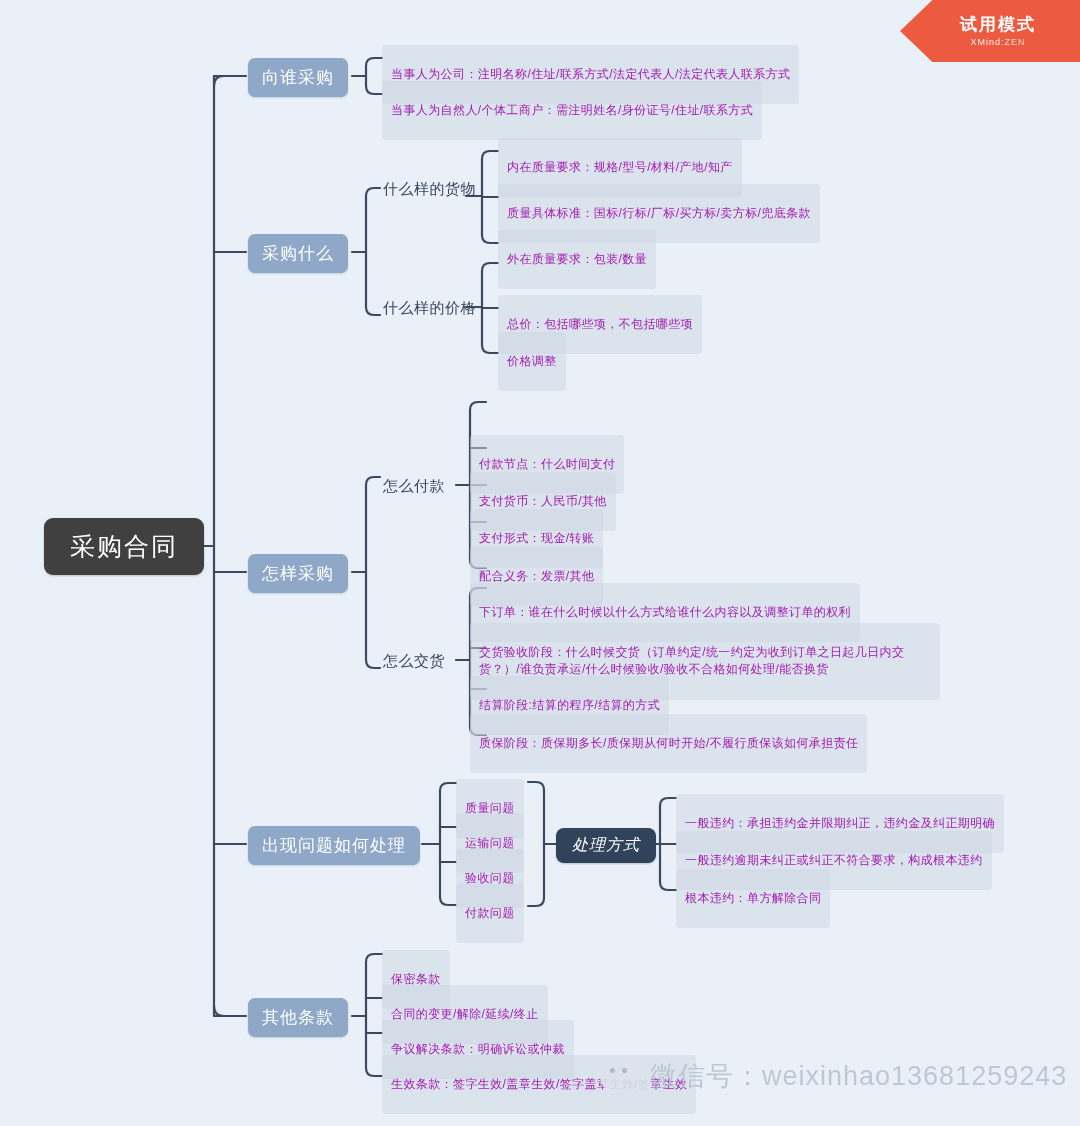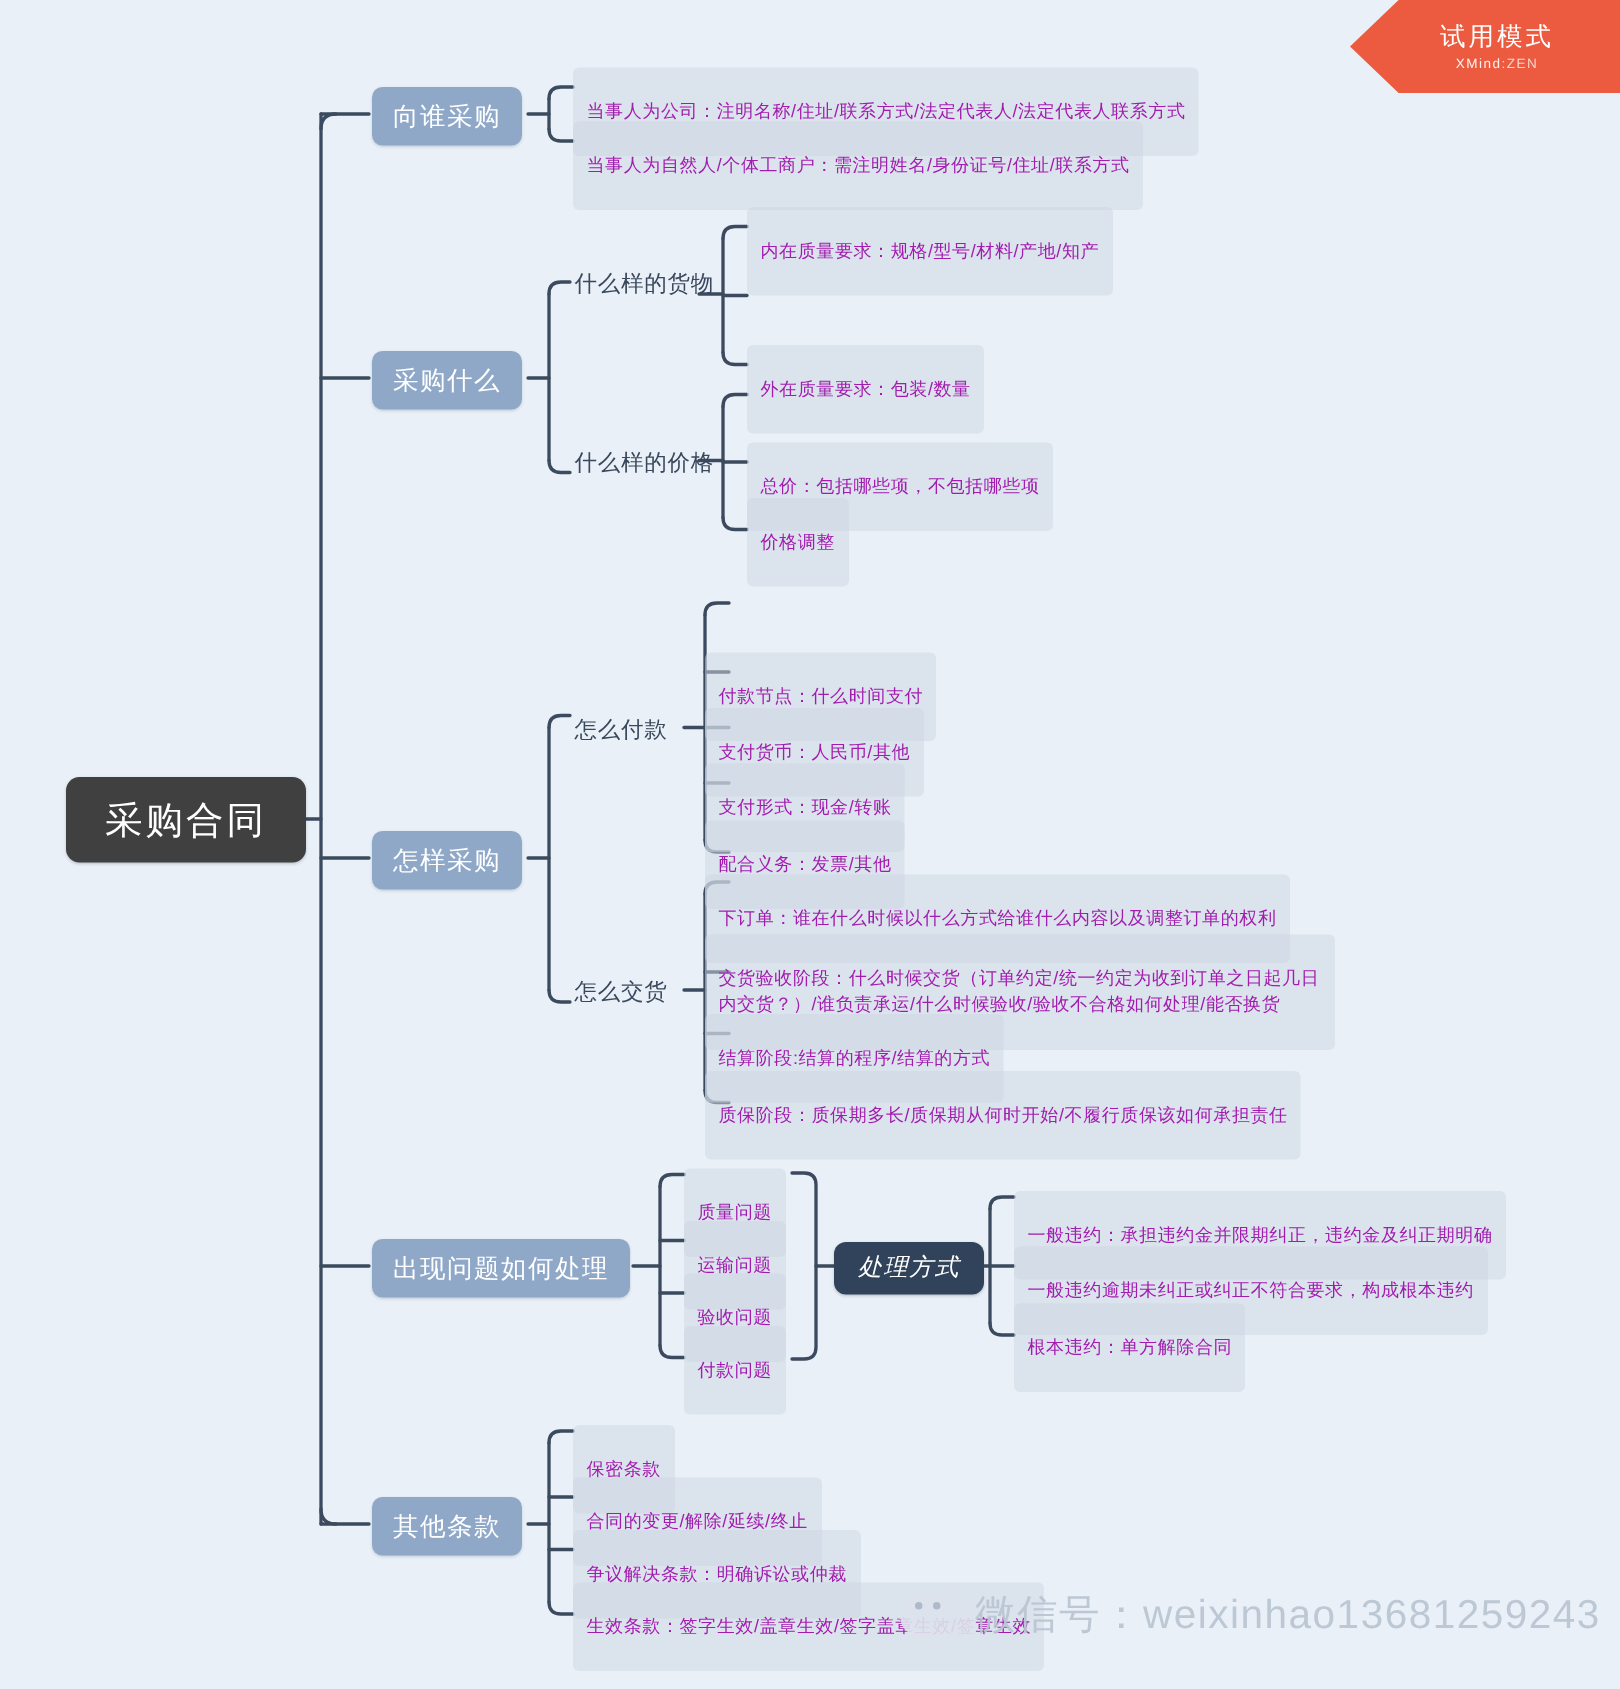--- a/index.html
+++ b/index.html
@@ -33,38 +33,38 @@
     color:#39485c;font-size:15px;letter-spacing:.5px;
     padding:2px 2px;
   }
   
   .leaf{
     color:#a21caf;font-size:12px;letter-spacing:.4px;
     background:rgba(205,214,226,.52);
     border-radius:4px;
     padding:21px 9px;line-height:1.45;
   }
-  .leaf.multi{white-space:normal;width:420px;}
+  .leaf.multi{white-space:normal;width:470px;}
   
   .dark{
     background:#30435a;color:#fff;border-radius:8px;
     font-size:16px;font-style:italic;letter-spacing:1px;
     padding:7px 16px;
     box-shadow:0 1px 2px rgba(40,60,85,.25);
   }
 
   
   .trial{
     position:absolute;top:0;right:0;width:180px;height:62px;
     background:#ec5b40;color:#fff;
     clip-path:polygon(18% 0,100% 0,100% 100%,18% 100%,0 50%);
     display:flex;flex-direction:column;align-items:center;justify-content:center;
     padding-left:16px;box-sizing:border-box;
   }
-  .trial-title{font-size:17px;font-weight:normal;letter-spacing:2px;line-height:1.2;}
+  .trial-title{font-size:17px;font-weight:bold;letter-spacing:2px;line-height:1.2;}
   .trial-sub{font-size:9px;letter-spacing:1px;margin-top:2px;opacity:.92;}
   .trial-sub .zen{opacity:.8;}
 
   
   .watermark{
     position:absolute;left:600px;top:1058px;
     display:flex;align-items:center;gap:8px;
     color:#b9c4d2;font-size:27px;letter-spacing:1px;
     opacity:.9;pointer-events:none;
   }
@@ -167,20 +167,21 @@
 
   <div class="node root" style="left:44px;top:518px;">采购合同</div>
 
   <div class="node lvl1" style="left:248px;top:58px;">向谁采购</div>
   <div class="node leaf" style="left:382px;top:45px;">当事人为公司：注明名称/住址/联系方式/法定代表人/法定代表人联系方式</div>
   <div class="node leaf" style="left:382px;top:81px;">当事人为自然人/个体工商户：需注明姓名/身份证号/住址/联系方式</div>
 
   <div class="node lvl1" style="left:248px;top:234px;">采购什么</div>
   <div class="node lvl2" style="left:381px;top:178px;">什么样的货物</div>
   <div class="node leaf" style="left:498px;top:138px;">内在质量要求：规格/型号/材料/产地/知产</div>
+  <div class="node leaf" style="left:498px;top:184px;">质量具体标准：国标/行标/厂标/买方标/卖方标/兜底条款</div>
   <div class="node leaf" style="left:498px;top:230px;">外在质量要求：包装/数量</div>
   <div class="node lvl2" style="left:381px;top:297px;">什么样的价格</div>
   <div class="node leaf" style="left:498px;top:295px;">总价：包括哪些项，不包括哪些项</div>
   <div class="node leaf" style="left:498px;top:332px;">价格调整</div>
 
   <div class="node lvl1" style="left:248px;top:554px;">怎样采购</div>
   <div class="node lvl2" style="left:381px;top:475px;">怎么付款</div>
   <div class="node leaf" style="left:470px;top:435px;">付款节点：什么时间支付</div>
   <div class="node leaf" style="left:470px;top:472px;">支付货币：人民币/其他</div>
   <div class="node leaf" style="left:470px;top:509px;">支付形式：现金/转账</div>

